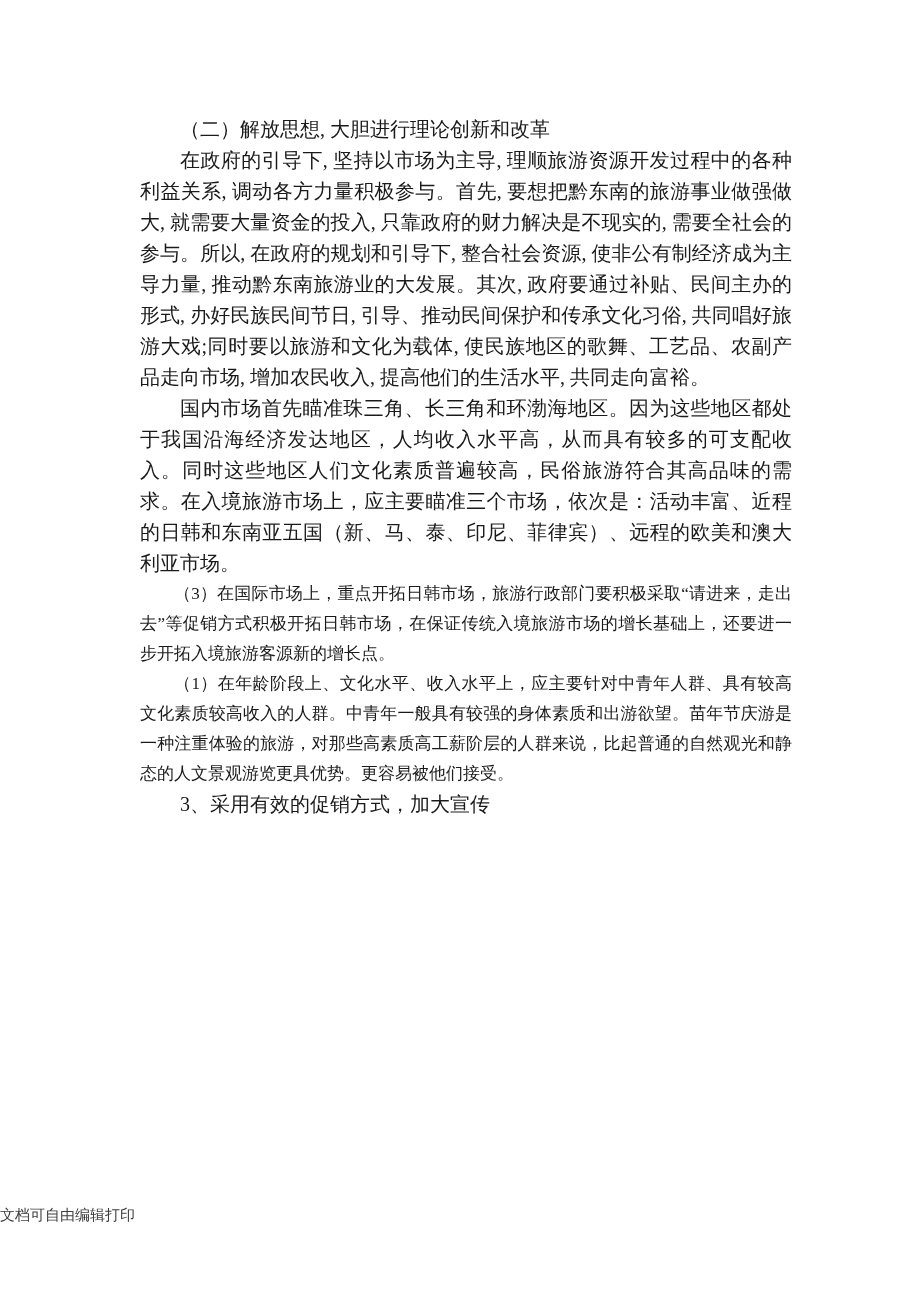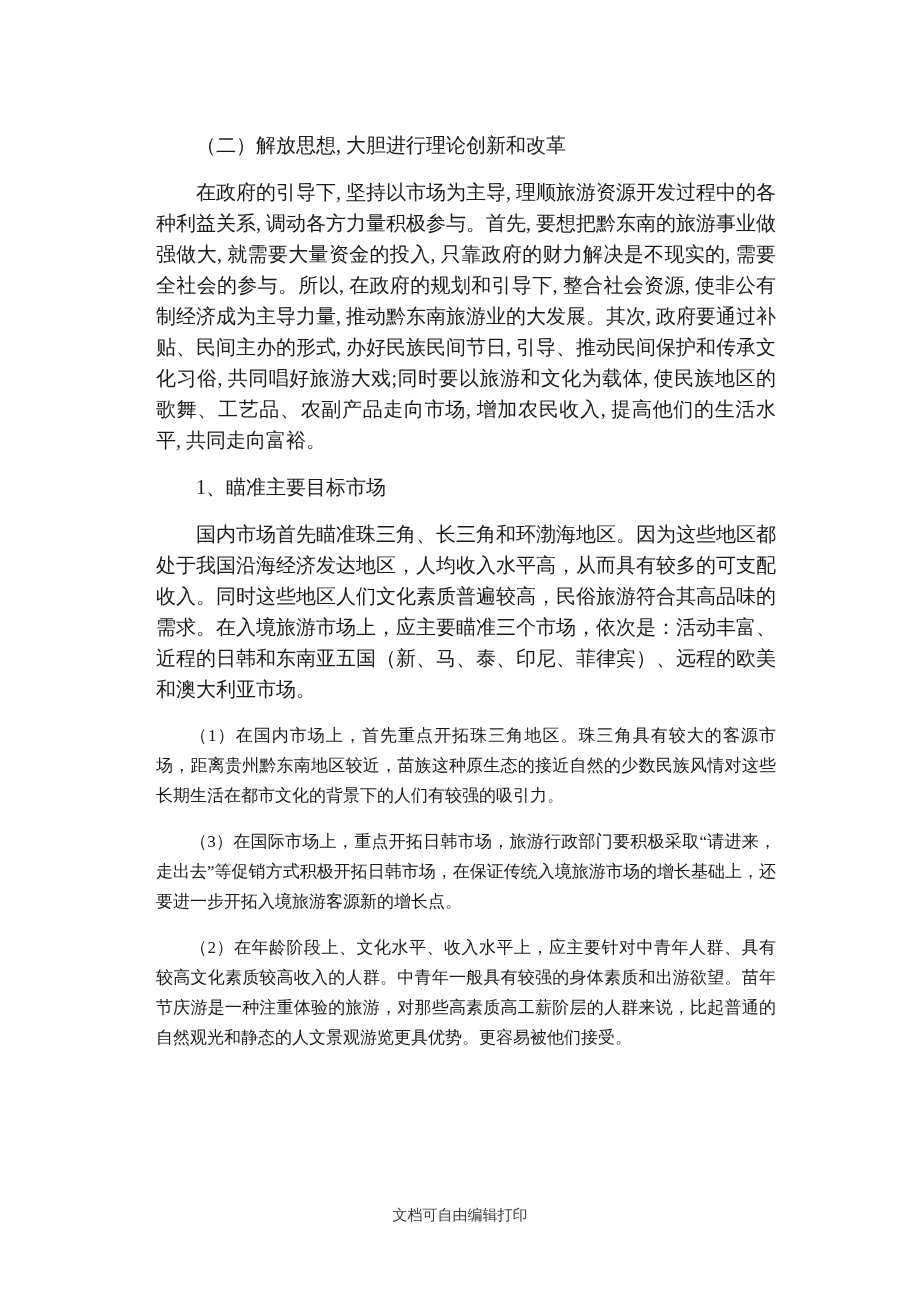--- a/index.html
+++ b/index.html
@@ -16,52 +16,51 @@
     font-family: "Liberation Serif", "DejaVu Serif", serif;
     color: #1a1a1a;
   }
   .doc-body {
     position: absolute;
     top: 114px;
     left: 140px;
     width: 652px;
   }
   .doc-body p {
-    margin: 16px;
+    margin: 0;
     padding: 0;
     text-indent: 2em;
     text-align: justify;
     letter-spacing: 0;
   }
   p.main {
     font-size: 20px;
     line-height: 31px;
   }
   p.small {
     font-size: 17px;
     line-height: 30px;
   }
   .doc-footer {
     position: absolute;
     top: 1206px;
     left: 0;
     width: 920px;
-    text-align: center;
+    text-align: left;
     font-family: "Liberation Sans", "DejaVu Sans", sans-serif;
     font-size: 15px;
     color: #3d3d3d;
   }
 </style>
 </head>
 <body>
 
 <div class="page">
   <div class="doc-body">
     <p class="main">（二）解放思想, 大胆进行理论创新和改革</p>
     <p class="main">在政府的引导下, 坚持以市场为主导, 理顺旅游资源开发过程中的各种利益关系, 调动各方力量积极参与。首先, 要想把黔东南的旅游事业做强做大, 就需要大量资金的投入, 只靠政府的财力解决是不现实的, 需要全社会的参与。所以, 在政府的规划和引导下, 整合社会资源, 使非公有制经济成为主导力量, 推动黔东南旅游业的大发展。其次, 政府要通过补贴、民间主办的形式, 办好民族民间节日, 引导、推动民间保护和传承文化习俗, 共同唱好旅游大戏;同时要以旅游和文化为载体, 使民族地区的歌舞、工艺品、农副产品走向市场, 增加农民收入, 提高他们的生活水平, 共同走向富裕。</p>
-    <p class="main">1、瞄准主要目标市场</p>
     <p class="main">国内市场首先瞄准珠三角、长三角和环渤海地区。因为这些地区都处于我国沿海经济发达地区，人均收入水平高，从而具有较多的可支配收入。同时这些地区人们文化素质普遍较高，民俗旅游符合其高品味的需求。在入境旅游市场上，应主要瞄准三个市场，依次是：活动丰富、近程的日韩和东南亚五国（新、马、泰、印尼、菲律宾）、远程的欧美和澳大利亚市场。</p>
-    <p class="small">（1）在国内市场上，首先重点开拓珠三角地区。珠三角具有较大的客源市场，距离贵州黔东南地区较近，苗族这种原生态的接近自然的少数民族风情对这些长期生活在都市文化的背景下的人们有较强的吸引力。</p>
     <p class="small">（3）在国际市场上，重点开拓日韩市场，旅游行政部门要积极采取“请进来，走出去”等促销方式积极开拓日韩市场，在保证传统入境旅游市场的增长基础上，还要进一步开拓入境旅游客源新的增长点。</p>
-    <p class="small">（2）在年龄阶段上、文化水平、收入水平上，应主要针对中青年人群、具有较高文化素质较高收入的人群。中青年一般具有较强的身体素质和出游欲望。苗年节庆游是一种注重体验的旅游，对那些高素质高工薪阶层的人群来说，比起普通的自然观光和静态的人文景观游览更具优势。更容易被他们接受。</p>
+    <p class="small">（1）在年龄阶段上、文化水平、收入水平上，应主要针对中青年人群、具有较高文化素质较高收入的人群。中青年一般具有较强的身体素质和出游欲望。苗年节庆游是一种注重体验的旅游，对那些高素质高工薪阶层的人群来说，比起普通的自然观光和静态的人文景观游览更具优势。更容易被他们接受。</p>
+    <p class="main">3、采用有效的促销方式，加大宣传</p>
   </div>
   <div class="doc-footer">文档可自由编辑打印</div>
 </div>
 
 </body></html>

